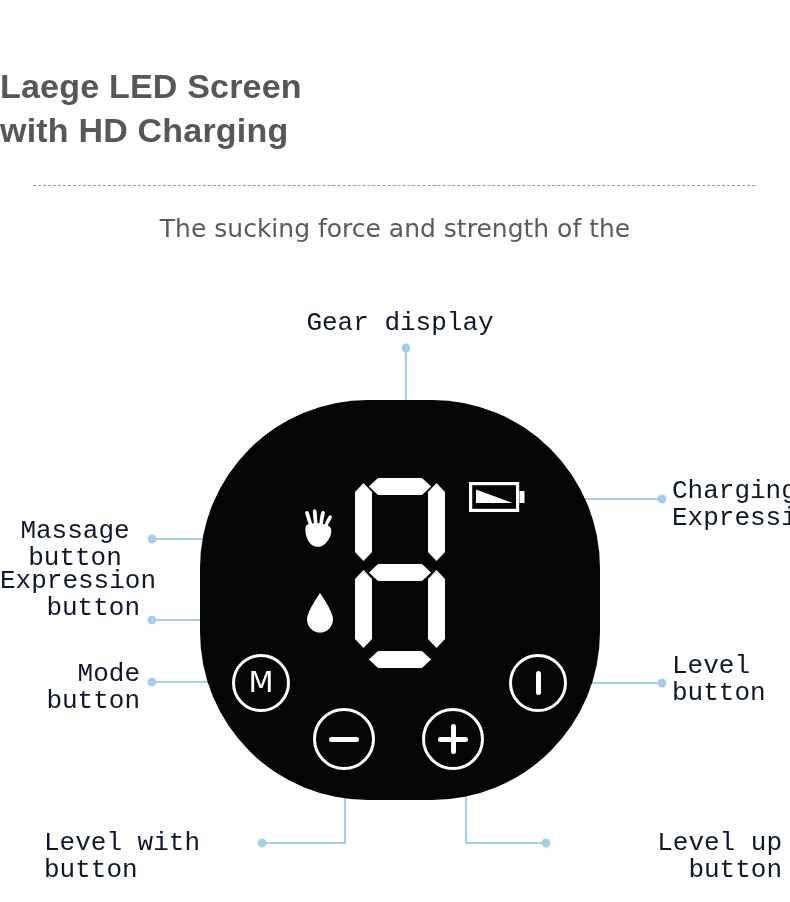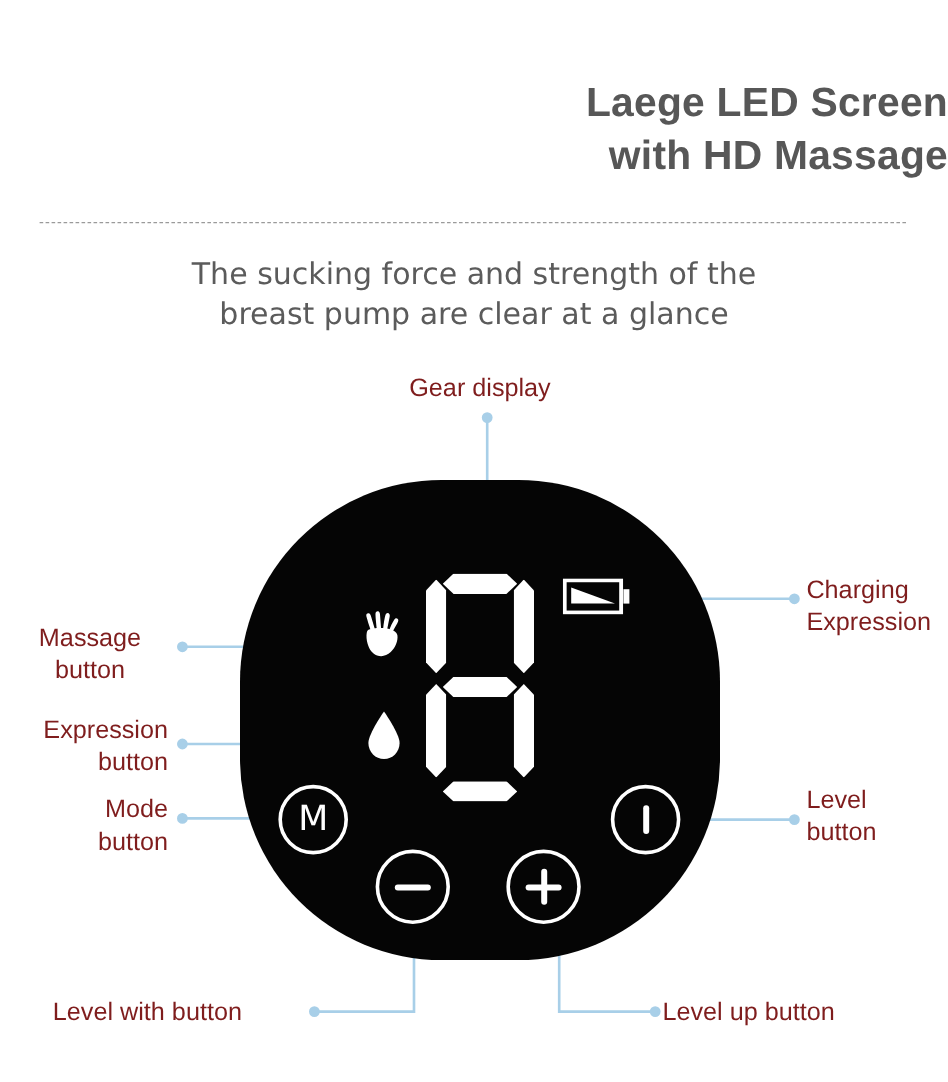--- a/index.html
+++ b/index.html
@@ -15,21 +15,21 @@
     font-family: "DejaVu Sans", sans-serif;
     -webkit-font-smoothing: antialiased;
   }
 
   
   #header-block {
     position: absolute;
     left: 0;
     top: 64px;
     width: 790px;
-    text-align: right;
+    text-align: left;
   }
   .title-line {
     font-family: "Liberation Sans", sans-serif;
     font-weight: bold;
     font-size: 34px;
     line-height: 44px;
     color: #575757;
     letter-spacing: 0.2px;
   }
 
@@ -53,38 +53,38 @@
     font-family: "DejaVu Sans", sans-serif;
     font-weight: normal;
     font-size: 25px;
     line-height: 33px;
     color: #5b5b5b;
   }
 
   
   .callout {
     position: absolute;
-    font-family: Liberation Sans, sans-serif;
-    font-size: 21px;
+    font-family: Liberation Mono, monospace;
+    font-size: 26px;
     line-height: 27px;
-    color: #7f1d1d;
+    color: #0f172a;
     white-space: pre-line;
   }
   .callout.right-align { text-align: right; }
   .callout.left-align  { text-align: left; }
   .callout.center-align{ text-align: center; }
 
   #label-gear      { left: 300px; top: 310px; width: 200px; }
   #label-massage   { left: 10px;  top: 518px; width: 130px; text-align: center; }
-  #label-expression{ left: 0px;   top: 595px; width: 140px; }
+  #label-expression{ left: 0px;   top: 568px; width: 140px; }
   #label-mode      { left: 10px;  top: 661px; width: 130px; }
   #label-charging  { left: 672px; top: 478px; width: 118px; }
   #label-power     { left: 672px; top: 653px; width: 118px; }
   #label-leveldown { left: 44px;  top: 830px; width: 220px; }
-  #label-levelup   { left: 552px; top: 830px; width: 230px; }
+  #label-levelup   { left: 552px; top: 830px; width: 230px; text-align: right; }
 
   
   #leaders {
     position: absolute;
     left: 0; top: 0;
     width: 790px; height: 902px;
     pointer-events: none;
   }
 
   
@@ -206,28 +206,27 @@
     width: 5px; height: 30px;
     background: #ffffff;
     border-radius: 2.5px;
   }
 </style>
 </head>
 <body>
 
 <div id="header-block">
   <div class="title-line">Laege LED Screen</div>
-  <div class="title-line">with HD Massage</div>
+  <div class="title-line">with HD Charging</div>
 </div>
 
 <div id="divider"></div>
 
 <div id="subtitle-block">
   <div class="subtitle-line">The sucking force and strength of the</div>
-  <div class="subtitle-line">breast pump are clear at a glance</div>
 </div>
 
 <svg id="leaders" viewBox="0 0 790 902">
   <g stroke="#a8cfe8" stroke-width="2.2" fill="#a8cfe8">
 
     <line x1="406" y1="348" x2="406" y2="490"></line>
     <circle cx="406" cy="348" r="3.4"></circle>
 
     <line x1="152" y1="539" x2="320" y2="539"></line>
     <circle cx="152" cy="539" r="3.4"></circle>

